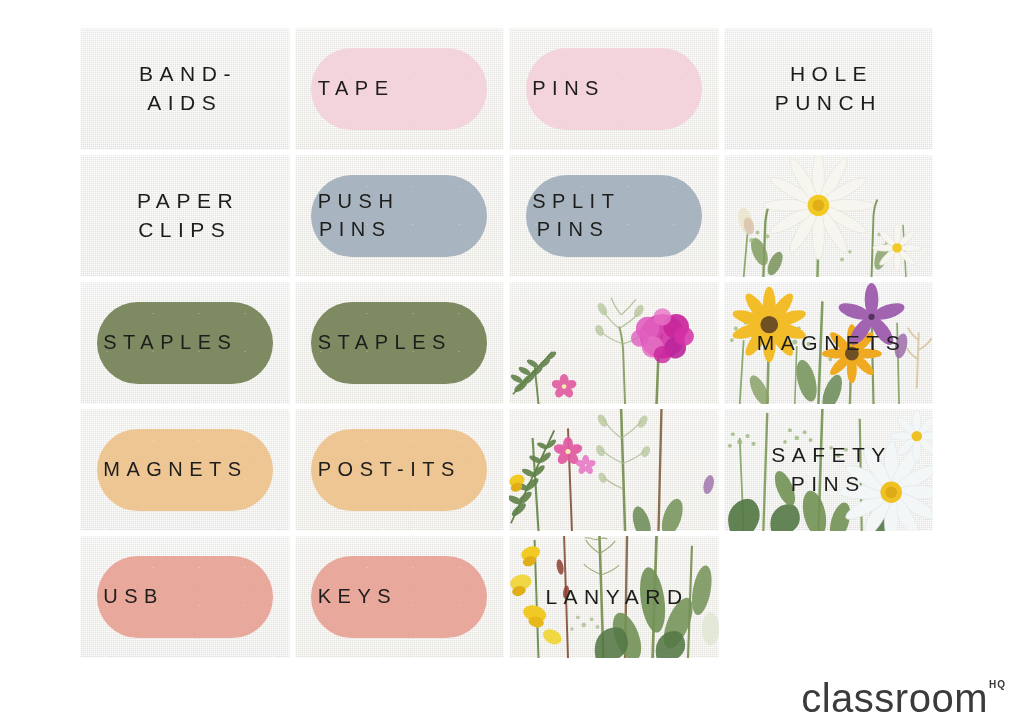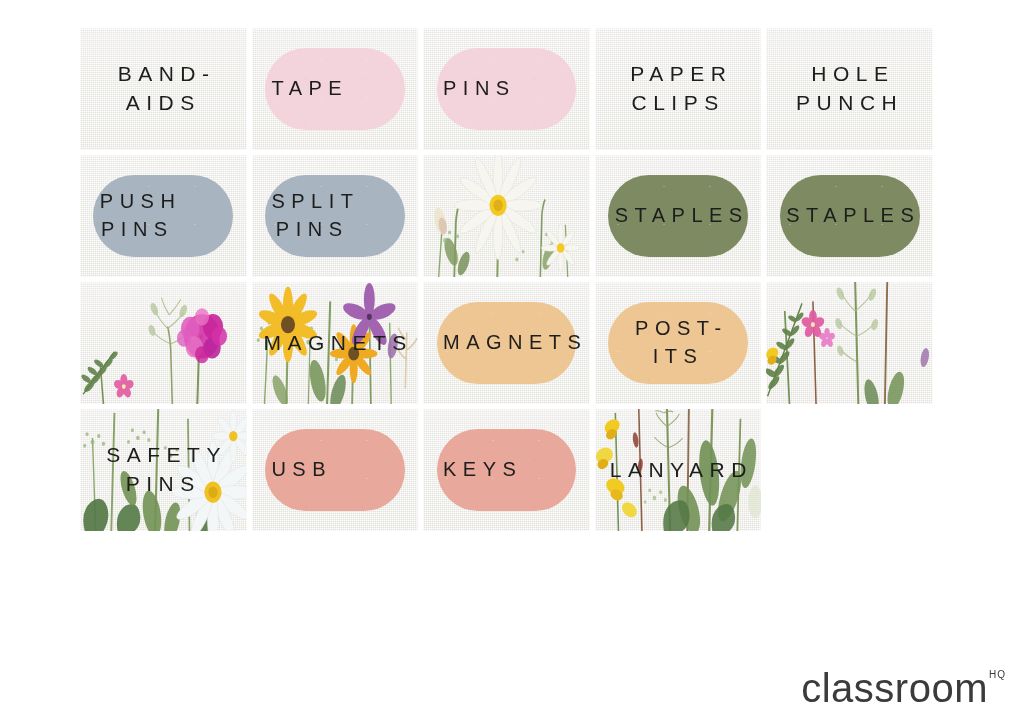--- a/index.html
+++ b/index.html
@@ -10,21 +10,21 @@
     overflow:hidden;
     position:relative;
   }
 
   
   #label-grid{
     position:absolute;
     left:80px; top:28px;
     width:853px; height:630px;
     display:grid;
-    grid-template-columns:repeat(5,1fr);
+    grid-template-columns:repeat(4,1fr);
     grid-template-rows:repeat(5,1fr);
     gap:5px;
     background:#ffffff;
   }
 
   .label-card{
     position:relative;
     display:flex;
     align-items:center;
     justify-content:center;
@@ -79,35 +79,35 @@
     inset:0;
     z-index:2;
     pointer-events:none;
   }
   .floral svg{display:block;width:100%;height:100%;}
 
   
   #brand-logo{
     position:absolute;
     right:18px;
-    bottom:16px;
+    bottom:6px;
     display:flex;
     align-items:flex-start;
     color:#3b3b3b;
   }
   #brand-wordmark{
     font-size:40px;
     font-weight:300;
     letter-spacing:.5px;
     line-height:1;
     color:#3b3b3b;
   }
   #brand-superscript{
     font-size:10px;
-    font-weight:400;
+    font-weight:700;
     letter-spacing:1px;
     line-height:1;
     margin-top:2px;
     margin-left:1px;
     color:#3b3b3b;
   }
 </style>
 </head>
 <body>
 
@@ -124,27 +124,27 @@
     </div>
   </div>
 
   <div class="label-card">
     <div class="pill" style="background-color:#f3d3dc">
       <div class="label-text">PINS</div>
     </div>
   </div>
 
   <div class="label-card">
+    <div class="label-text">HOLE
+PUNCH</div>
+  </div>
+
+  <div class="label-card">
     <div class="label-text">PAPER
 CLIPS</div>
-  </div>
-
-  <div class="label-card">
-    <div class="label-text">HOLE
-PUNCH</div>
   </div>
 
   <div class="label-card">
     <div class="pill" style="background-color:#a8b4c0">
       <div class="label-text">PUSH
 PINS</div>
     </div>
   </div>
 
   <div class="label-card">

